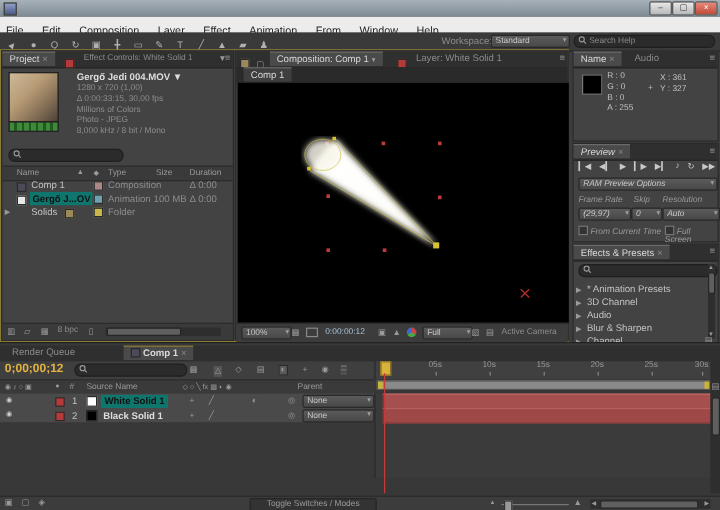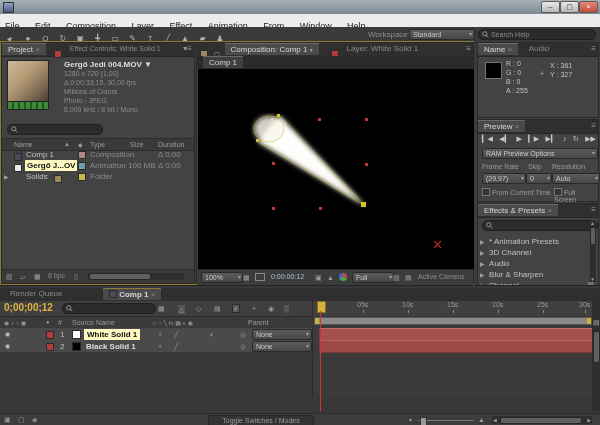--- a/index.html
+++ b/index.html
@@ -24,21 +24,21 @@
   .tabstrip{position:absolute;left:0;top:0;right:0;height:13px;background:#2f2f2f;border-bottom:1px solid #262626;}
   .tab{display:inline-block;height:12px;line-height:12px;padding:0 6px;font-size:8px;color:#8a8a8a;vertical-align:top;}
   .tab.active{background:#4a4a4a;color:#d8d8d8;border-top:1px solid #6a6a6a;height:11px;line-height:11px;}
   .pmenu{position:absolute;right:2px;top:1px;font-size:8px;color:#9a9a9a;}
   .searchbox{background:#2b2b2b;border:1px solid #1f1f1f;border-radius:5px;height:9px;line-height:9px;font-size:7px;color:#8a8a8a;padding:0 3px;}
   .ddown{background:linear-gradient(#5b5b5b,#484848);border:1px solid #282828;border-radius:2px;font-size:7px;color:#cacaca;height:9px;line-height:9px;padding:0 3px;white-space:nowrap;}
   .arrow{color:#a0a0a0;font-size:6px;}
   .swatch{display:inline-block;width:6px;height:6px;border:1px solid #2a2a2a;vertical-align:-1px;}
   .colhead{background:#3a3a3a;border-top:1px solid #2c2c2c;border-bottom:1px solid #2c2c2c;}
   .ch{font-size:7px;color:#9a9a9a;}
-  .sel{background:#fef9c3;color:#111 !important;}
+  .sel{background:#0f766e;color:#111 !important;}
   .checkbox{display:inline-block;width:6px;height:6px;border:1px solid #777;background:#333;vertical-align:-1px;margin-right:2px;}
   .trow{height:11px;line-height:11px;}
   .lyr{background:#4a4a4a;border-bottom:1px solid #333;}
   .tick{position:absolute;top:9px;width:1px;height:3px;background:#888;}
   .rlabel{position:absolute;top:0px;font-size:7px;color:#9a9a9a;}
   .scroll{background:#2e2e2e;}
   .thumb{background:#5f5f5f;border:1px solid #262626;border-radius:2px;}
 </style>
 </head>
 <body>
@@ -254,21 +254,21 @@
       <div class="t" style="font-size:7px;line-height:9px;">B : 0</div>
       <div class="t" style="font-size:7px;line-height:9px;">A : 255</div>
     </div>
     <span class="gi" style="position:absolute;left:62px;top:27px;color:#bbb;">+</span>
     <div class="p" style="left:72px;top:18px;">
       <div class="t" style="font-size:7px;line-height:9px;">X : 361</div>
       <div class="t" style="font-size:7px;line-height:9px;">Y : 327</div>
     </div>
   </div>
 
-  <div class="p panel" style="left:477px;top:119px;width:122px;height:83px;">
+  <div class="p panel" style="left:477px;top:119px;width:122px;height:83px;font-style:italic;">
     <div class="tabstrip">
       <span class="tab active"><span>Preview</span> <span style="color:#888;">×</span></span>
       <span class="pmenu">≡</span>
     </div>
     <div class="p" style="left:4px;top:15px;width:114px;display:flex;justify-content:space-between;color:#c8c8c8;font-size:7px;">
       <span>▎◀</span>
       <span>◀▎</span>
       <span>▶</span>
       <span>▎▶</span>
       <span>▶▎</span>

